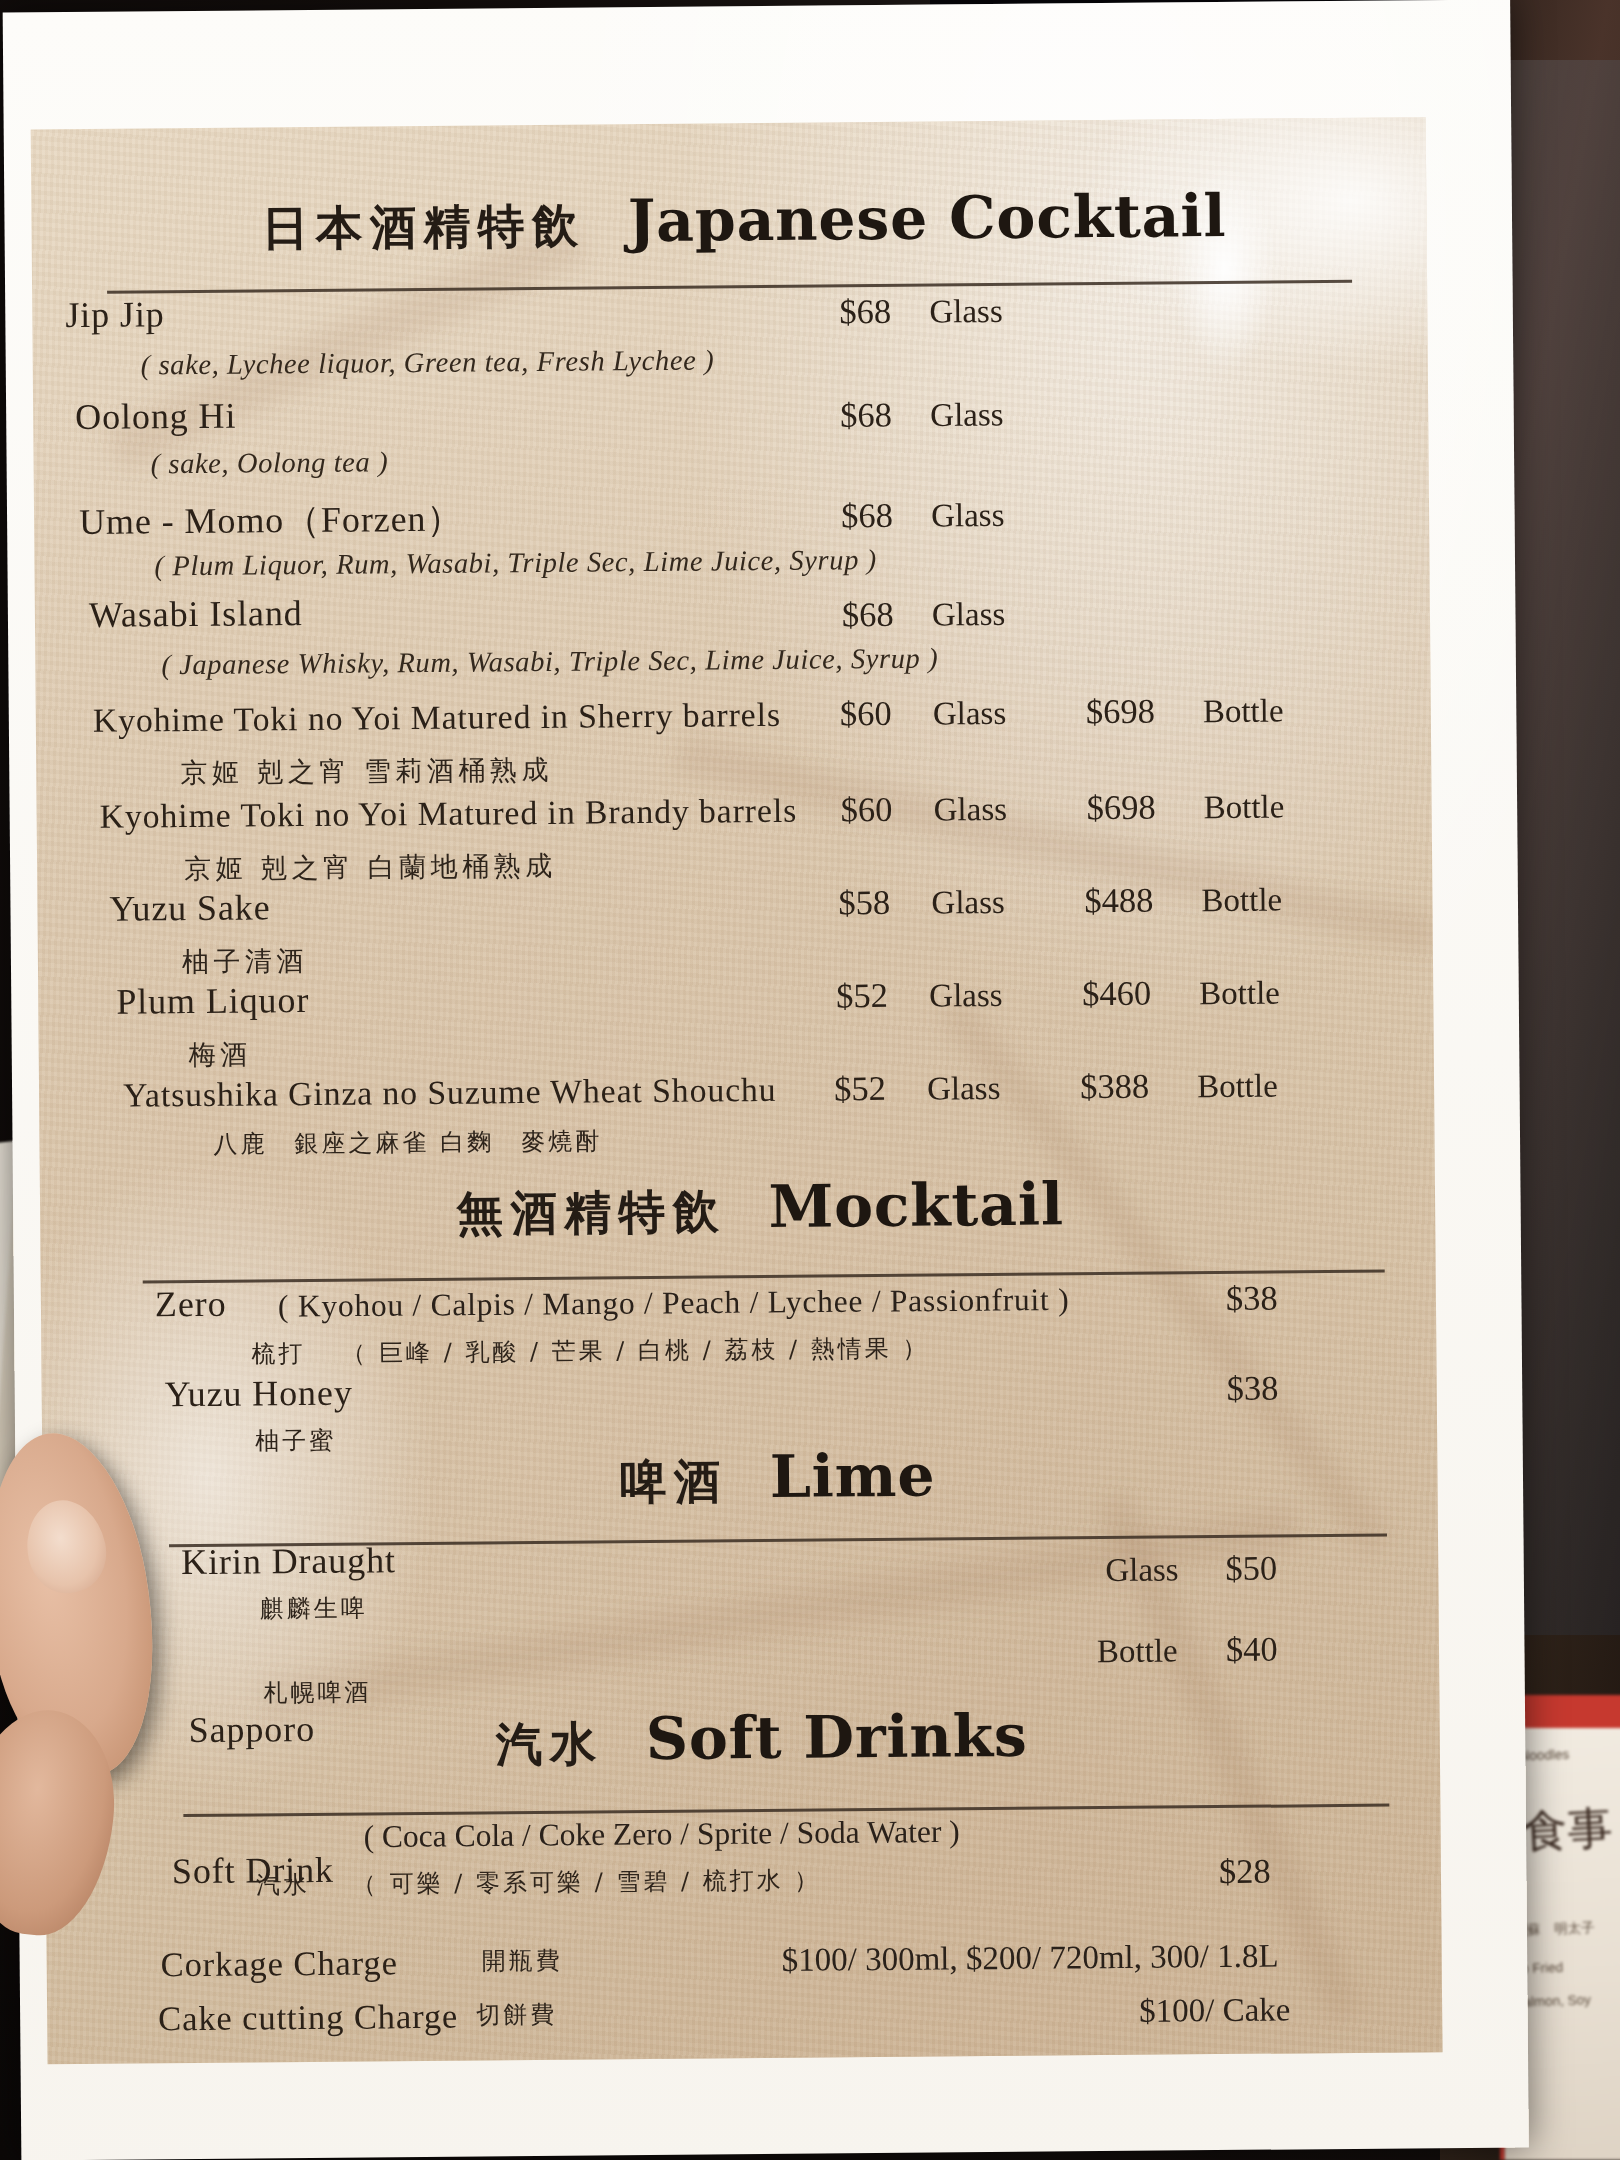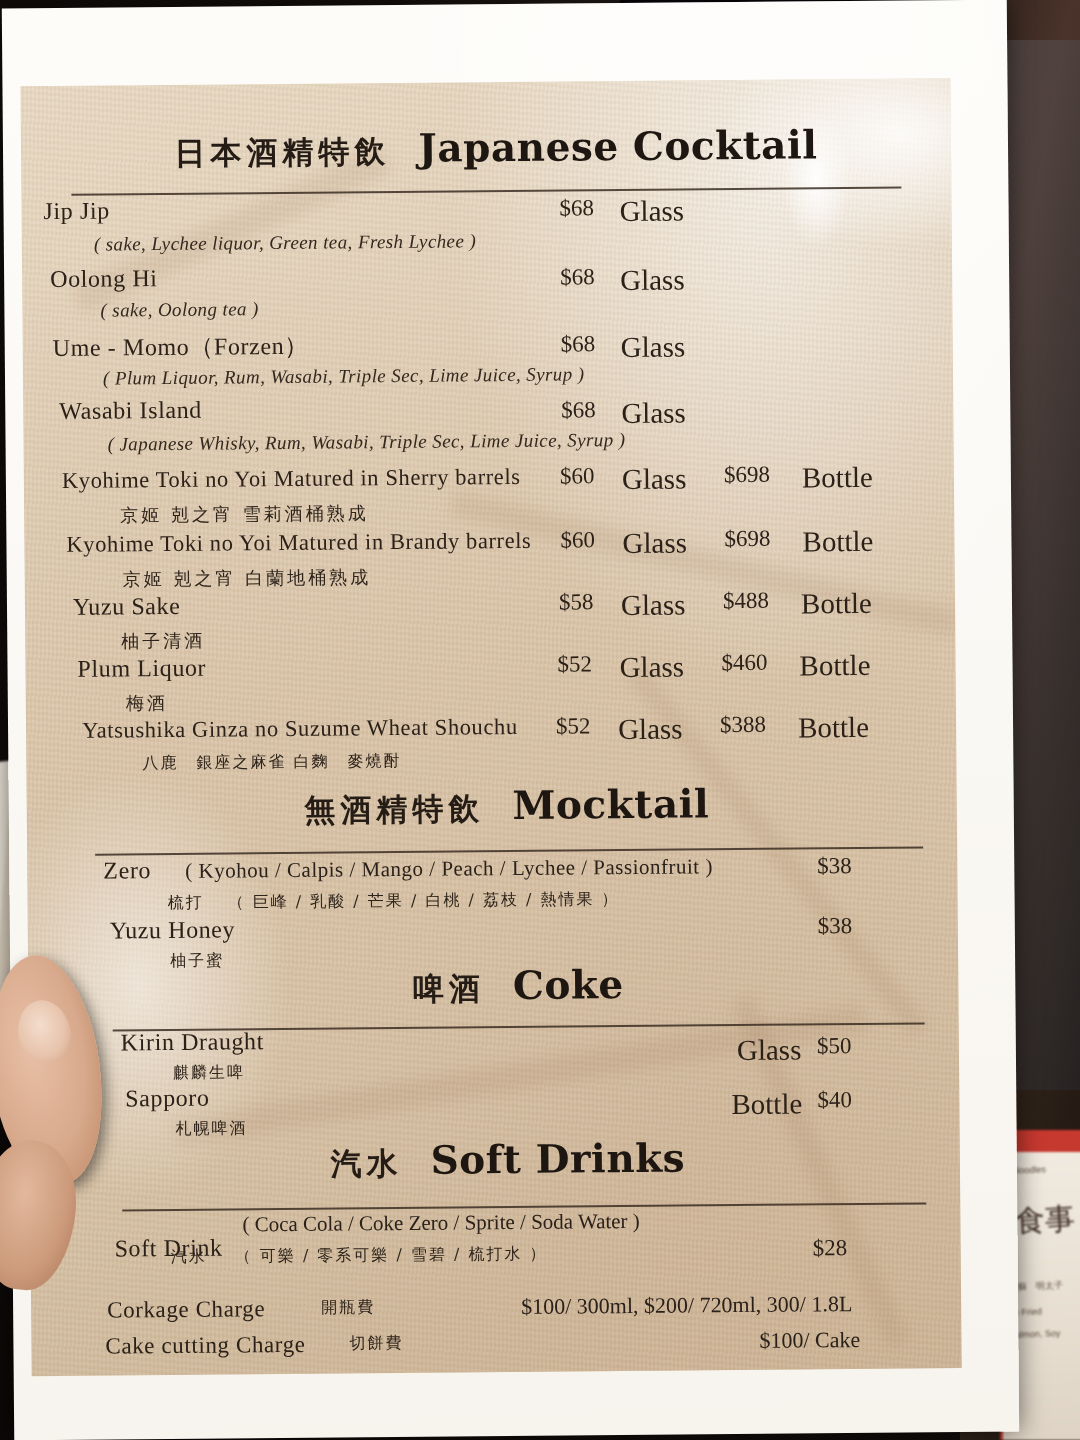--- a/index.html
+++ b/index.html
@@ -209,21 +209,21 @@
   .cn.sm { font-size: 16px; letter-spacing: 2px; }
 
   .price-cell {
     position: absolute;
     font-size: 23px;
     color: #2b2118;
     font-family: "Liberation Serif", serif;
   }
   .unit-cell {
     position: absolute;
-    font-size: 29px;
+    font-size: 22px;
     color: #2b2118;
     font-family: "Liberation Serif", serif;
   }
 
   .abs { position: absolute; }
 
   .foot-note {
     position: absolute;
     font-family: "Liberation Serif", serif;
     font-size: 13px;
@@ -346,31 +346,31 @@
       <div class="abs cn sm" style="left:200px; top:808px;">（ 巨峰 / 乳酸 / 芒果 / 白桃 / 荔枝 / 熱情果 ）</div>
       <div class="price-cell" style="left:790px; top:774px;">$38</div>
 
       <div class="abs nm" style="left:82px; top:832px;">Yuzu  Honey</div>
       <div class="abs cn sm" style="left:142px; top:866px;">柚子蜜</div>
       <div class="price-cell" style="left:790px; top:834px;">$38</div>
 
       <div class="abs" style="left:300px; top:880px; width:380px;">
         <div class="section-head">
           <span class="sec-cn">啤酒</span>
-          <span class="sec-en">Coke</span>
+          <span class="sec-en">Lime</span>
         </div>
       </div>
       <div class="abs rule" style="left:84px; top:938px; width:812px;"></div>
 
       <div class="abs nm" style="left:92px; top:944px;">Kirin  Draught</div>
       <div class="abs cn sm" style="left:144px; top:978px;">麒麟生啤</div>
       <div class="unit-cell" style="left:708px; top:954px;">Glass</div>
       <div class="price-cell" style="left:788px; top:954px;">$50</div>
 
-      <div class="abs nm" style="left:96px; top:1000px;">Sapporo</div>
+      <div class="abs nm" style="left:96px; top:1056px;">Sapporo</div>
       <div class="abs cn sm" style="left:146px; top:1034px;">札幌啤酒</div>
       <div class="unit-cell" style="left:702px; top:1008px;">Bottle</div>
       <div class="price-cell" style="left:788px; top:1008px;">$40</div>
 
       <div class="abs" style="left:248px; top:1054px; width:460px;">
         <div class="section-head">
           <span class="sec-cn">汽水</span>
           <span class="sec-en">Soft Drinks</span>
         </div>
       </div>
@@ -380,21 +380,21 @@
       <div class="abs" style="left:212px; top:1128px; font-size:21px;">( Coca Cola  /  Coke Zero  /  Sprite  /  Soda Water )</div>
       <div class="abs cn sm" style="left:140px; top:1162px;">汽水</div>
       <div class="abs cn sm" style="left:204px; top:1162px;">（ 可樂 / 零系可樂 / 雪碧 / 梳打水 ）</div>
       <div class="price-cell" style="left:782px; top:1156px;">$28</div>
 
       <div class="abs nm" style="left:76px; top:1212px; font-size:23px;">Corkage Charge</div>
       <div class="abs cn sm" style="left:290px; top:1214px;">開瓶費</div>
       <div class="abs" style="left:490px; top:1212px; font-size:22px;">$100/ 300ml,  $200/ 720ml,   300/  1.8L</div>
 
       <div class="abs nm" style="left:74px; top:1248px; font-size:23px;">Cake cutting  Charge</div>
-      <div class="abs cn sm" style="left:286px; top:1250px;margin-left:32px;">切餅費</div>
+      <div class="abs cn sm" style="left:286px; top:1250px;">切餅費</div>
       <div class="abs" style="left:728px; top:1248px; font-size:22px;">$100/ Cake</div>
 
       <div class="foot-note" style="left:428px; top:1292px;">Subject to 10% service charge</div>
 
     </div>
   </div>
 </div>
 
 <div class="thumb"></div>
 <div class="thumbnail-plate"></div>

